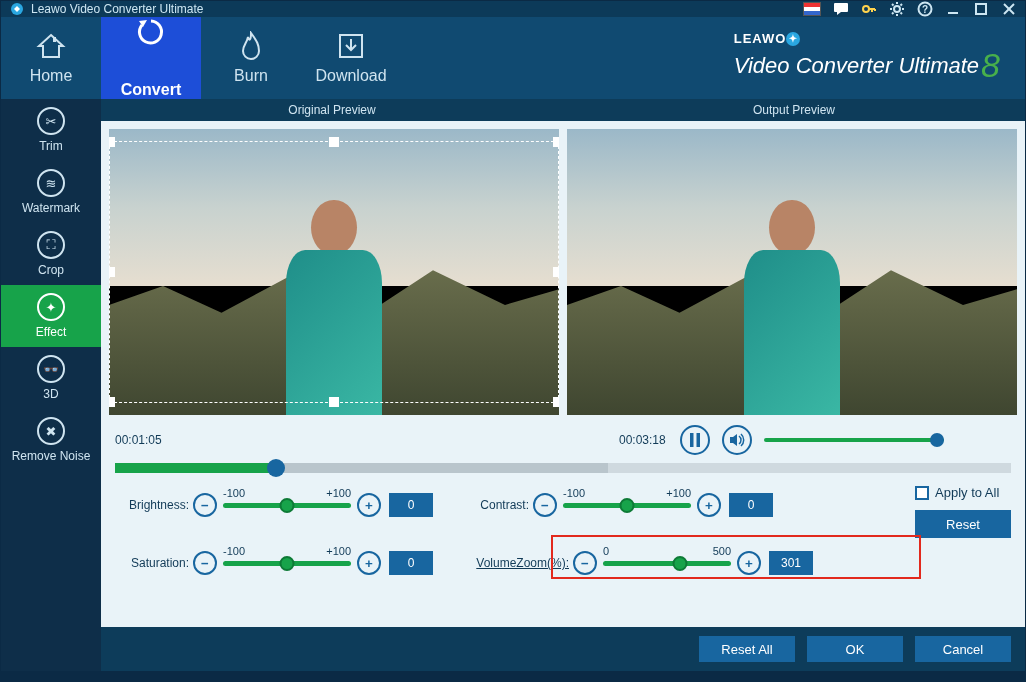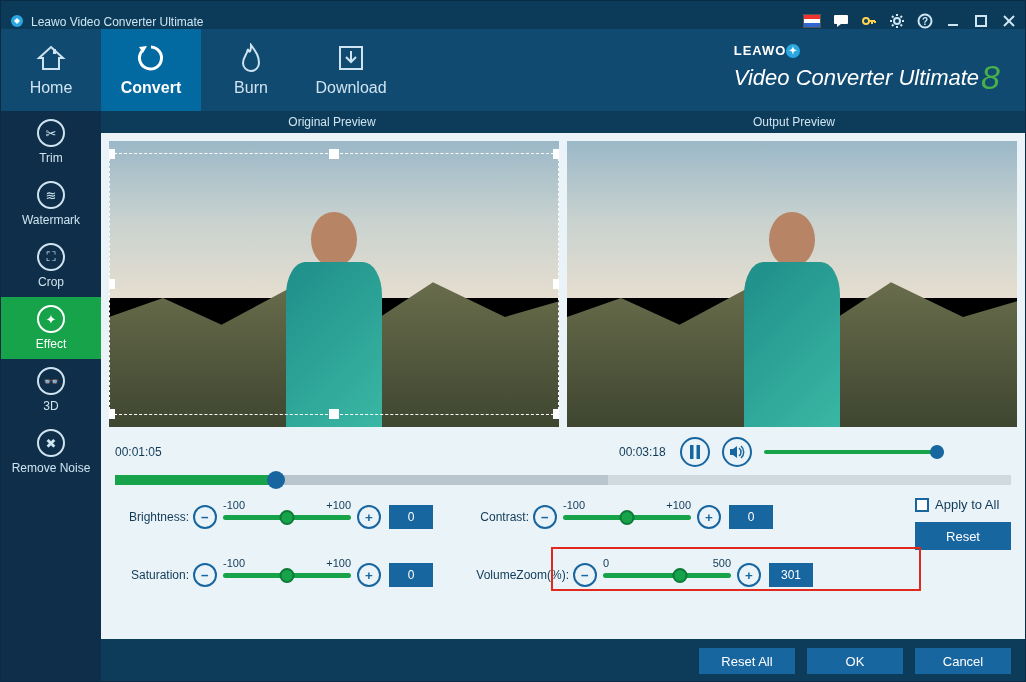--- a/index.html
+++ b/index.html
@@ -1,30 +1,30 @@
 <!DOCTYPE html>
 <html><head>
 <meta charset="utf-8">
 <style>
   * { box-sizing: border-box; margin: 0; padding: 0; font-family: Arial, Helvetica, sans-serif; user-select: none; }
   body { width: 1026px; height: 682px; background: #0b2a45; overflow: hidden; border: 1px solid #0b2a45; position: relative;}
   
-  .titlebar { height: 28px; background: #0c3a59; display: flex; align-items: flex-end; color: #cde6f2; font-size: 12px; padding: 0 8px; }
+  .titlebar { height: 16px; background: #0c3a59; display: flex; align-items: center; color: #cde6f2; font-size: 12px; padding: 0 8px; }
   .titlebar .app-icon { width: 16px; height: 16px; margin-right: 6px; display:flex; align-items:center; justify-content:center; }
   .titlebar .title { flex: 0 0 auto; }
   .titlebar .spacer { flex: 1; }
   .titlebar .sys-icons { display: flex; align-items: center; gap: 12px; }
   .titlebar .sys-icons .ico { width: 16px; height: 16px; display: flex; align-items:center; justify-content:center; color:#cde6f2; cursor:pointer;}
   .titlebar .sys-icons .ico.key { color:#ffd34d;}
   .titlebar .sys-icons .ico.close, .titlebar .sys-icons .ico.max, .titlebar .sys-icons .ico.min { font-weight:bold; }
   .titlebar .sys-icons .flag { width:18px; height:14px; background: linear-gradient(180deg,#e33 33%,#fff 33% 66%,#36c 66%); border:1px solid #555;}
   
   .main-nav { height: 82px; background: #104a71; display: flex; align-items: stretch; }
   .main-nav .nav-item { width: 100px; display:flex; flex-direction:column; align-items:center; justify-content:center; color:#cfe4f0; cursor:pointer; gap:6px;}
-  .main-nav .nav-item.active { background: #0369a1; color:#fff; font-weight:bold;}
+  .main-nav .nav-item.active { background: #1d4ed8; color:#fff; font-weight:bold;justify-content:space-between;}
   .main-nav .nav-item .nav-ico { width:30px; height:30px; display:flex; align-items:center; justify-content:center;}
   .main-nav .logo-area { flex:1; display:flex; align-items:center; justify-content:flex-end; padding-right:25px; color:#fff;}
   .logo-text { display:flex; flex-direction:column; align-items:flex-start; }
   .logo-top { font-size:13px; letter-spacing:1px; font-weight:bold; display:flex; align-items:center; gap:0;}
   .logo-top .leawo-dot { width:14px; height:14px; border-radius:50%; background:#2aa7e1; display:flex; align-items:center; justify-content:center; color:#fff; font-size:10px;}
   .logo-bottom { font-size:22px; font-weight:normal; font-style:italic; color:#fff; display:flex; align-items:center;}
   .logo-bottom .eight { font-size:34px; color:#48b04b; font-style:italic; margin-left:2px;}
   
   .body { display:flex; height: calc(682px - 28px - 82px); }
   .side-nav { width: 100px; background:#0e2e49; display:flex; flex-direction:column; }
@@ -59,21 +59,21 @@
   
   .seekbar { margin:4px 14px 6px 14px; height:10px; background:#cfd9df; position:relative;}
   .seek-fill { position:absolute; top:0; bottom:0; left:0; width:18%; background:#17a34a;}
   .seek-partial { position:absolute; top:0; bottom:0; left:18%; width:37%; background:#b9c5cc;}
   .seek-thumb { position:absolute; left:18%; top:-4px; width:18px; height:18px; border-radius:50%; background:#1866a0; transform:translateX(-50%);}
   
   .effects { display:flex; padding:6px 14px 0 14px; gap:30px; font-size:12px; color:#113a57; position:relative;}
   .eff-col { display:flex; flex-direction:column; gap:18px;}
   .eff-row { display:flex; align-items:center; height:40px;}
   .eff-label { width:78px; text-align:right; padding-right:4px;}
-  .eff-label.vol { width:110px;}
+  .eff-label.vol { width:110px;text-decoration:underline;}
   .pm-btn { width:24px; height:24px; border:2px solid #1866a0; border-radius:50%; color:#1866a0; display:flex; align-items:center; justify-content:center; cursor:pointer; font-weight:bold; background:transparent;}
   .slider-wrap { width:128px; position:relative; margin:0 6px;}
   .slider-scale { display:flex; justify-content:space-between; font-size:11px; color:#113a57; position:absolute; top:-16px; width:100%;}
   .slider-track { height:5px; background:#17a34a; border-radius:3px; position:relative; top:0;}
   .slider-thumb { position:absolute; top:-5px; width:15px; height:15px; border-radius:50%; background:#17a34a; border:2px solid #0d7a36; transform:translateX(-50%);}
   .val-box { width:44px; height:24px; background:#1866a0; color:#fff; display:flex; align-items:center; justify-content:center; margin-left:8px; font-size:12px;}
   .red-box { position:absolute; border:2px solid #e2291d; left:450px; top:56px; width:370px; height:44px; pointer-events:none;}
   
   .right-opts { position:absolute; right:14px; top:6px; display:flex; flex-direction:column; gap:10px; align-items:flex-start;}
   .apply-row { display:flex; align-items:center; gap:6px; font-size:13px; color:#113a57;}

